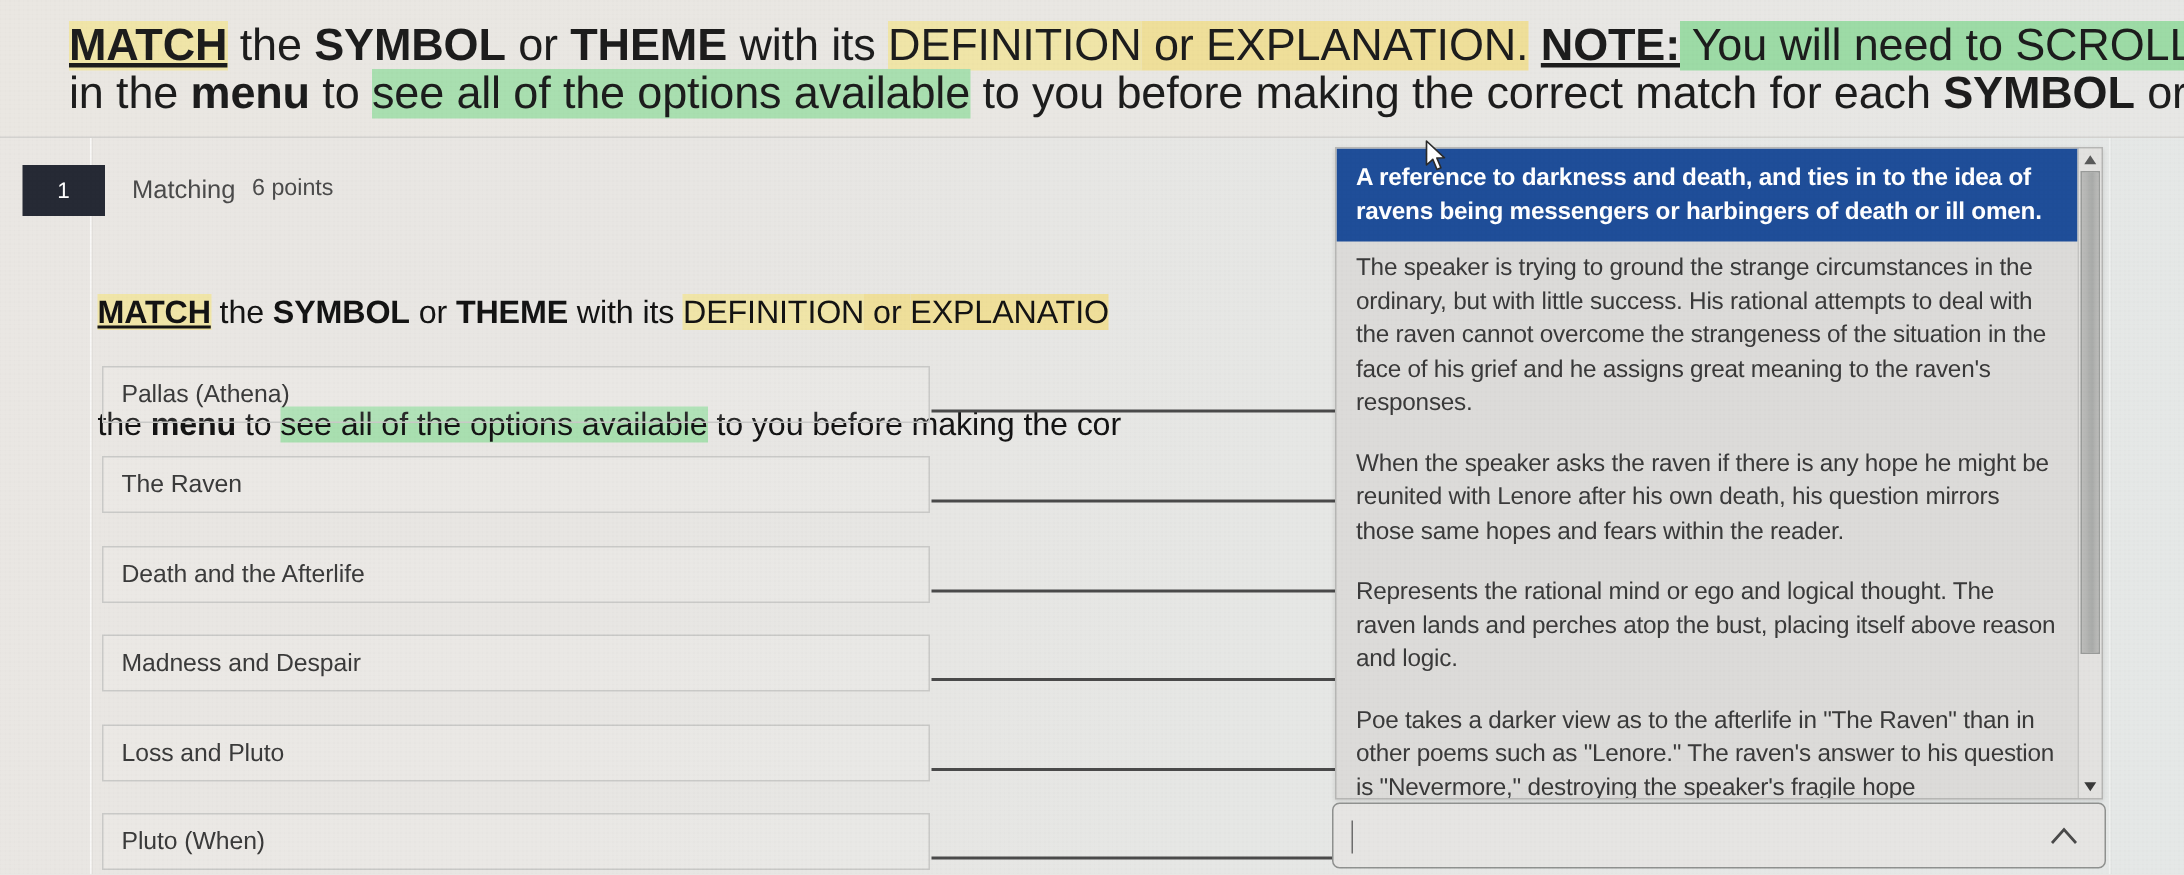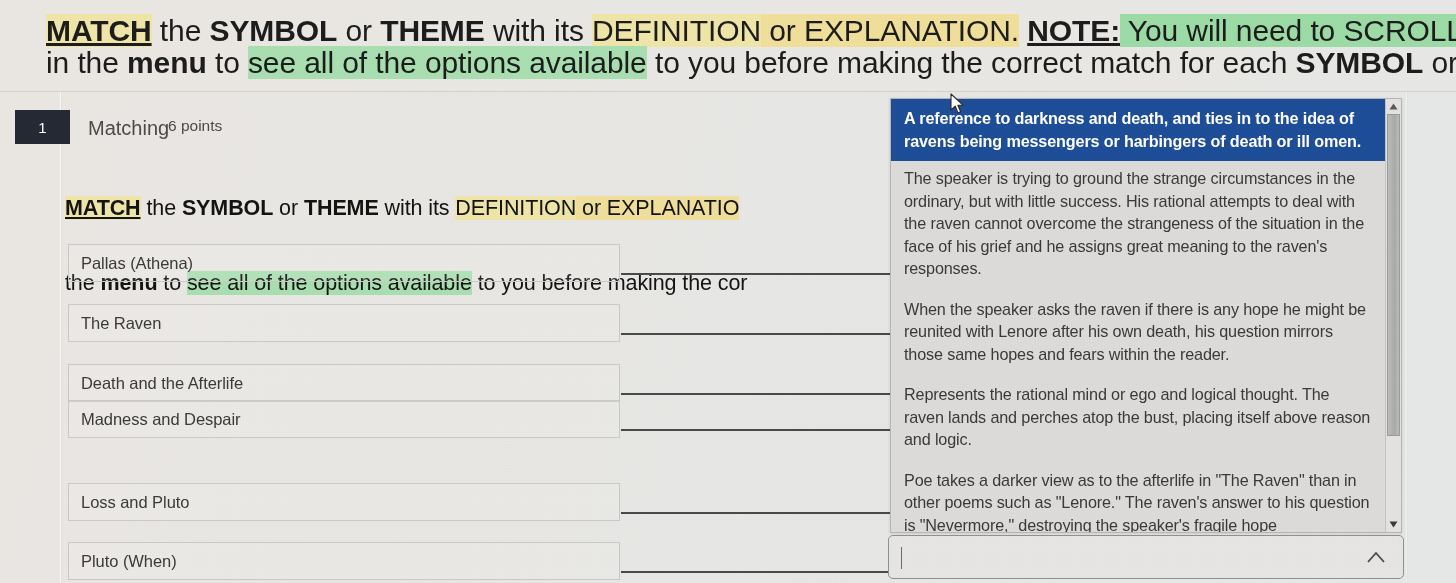--- a/index.html
+++ b/index.html
@@ -73,21 +73,21 @@
     color: #ffffff;
     font-size: 15px;
     display: flex;
     align-items: center;
     justify-content: center;
     letter-spacing: 0.2px;
   }
   #qtype-label {
     position: absolute;
     left: 88px; top: 117px;
-    font-size: 20px;
+    font-size: 17px;
     color: #4b4b4b;
   }
   #qpoints-label {
     position: absolute;
     left: 168px; top: 117px;
     font-size: 15.5px;
     color: #4b4b4b;
   }
 
   
@@ -279,21 +279,21 @@
         <span>The Raven</span>
       </div>
     <div class="answer-line"></div>
   </div>
   <div class="match-row" style="top:364px;">
     <div class="match-box">
         <span>Death and the Afterlife</span>
       </div>
     <div class="answer-line"></div>
   </div>
-  <div class="match-row" style="top:400px;">
+  <div class="match-row" style="top:423px;">
     <div class="match-box">
         <span>Madness and Despair</span>
       </div>
     <div class="answer-line"></div>
   </div>
   <div class="match-row" style="top:483px;">
     <div class="match-box">
         <span>Loss and Pluto</span>
       </div>
     <div class="answer-line"></div>

